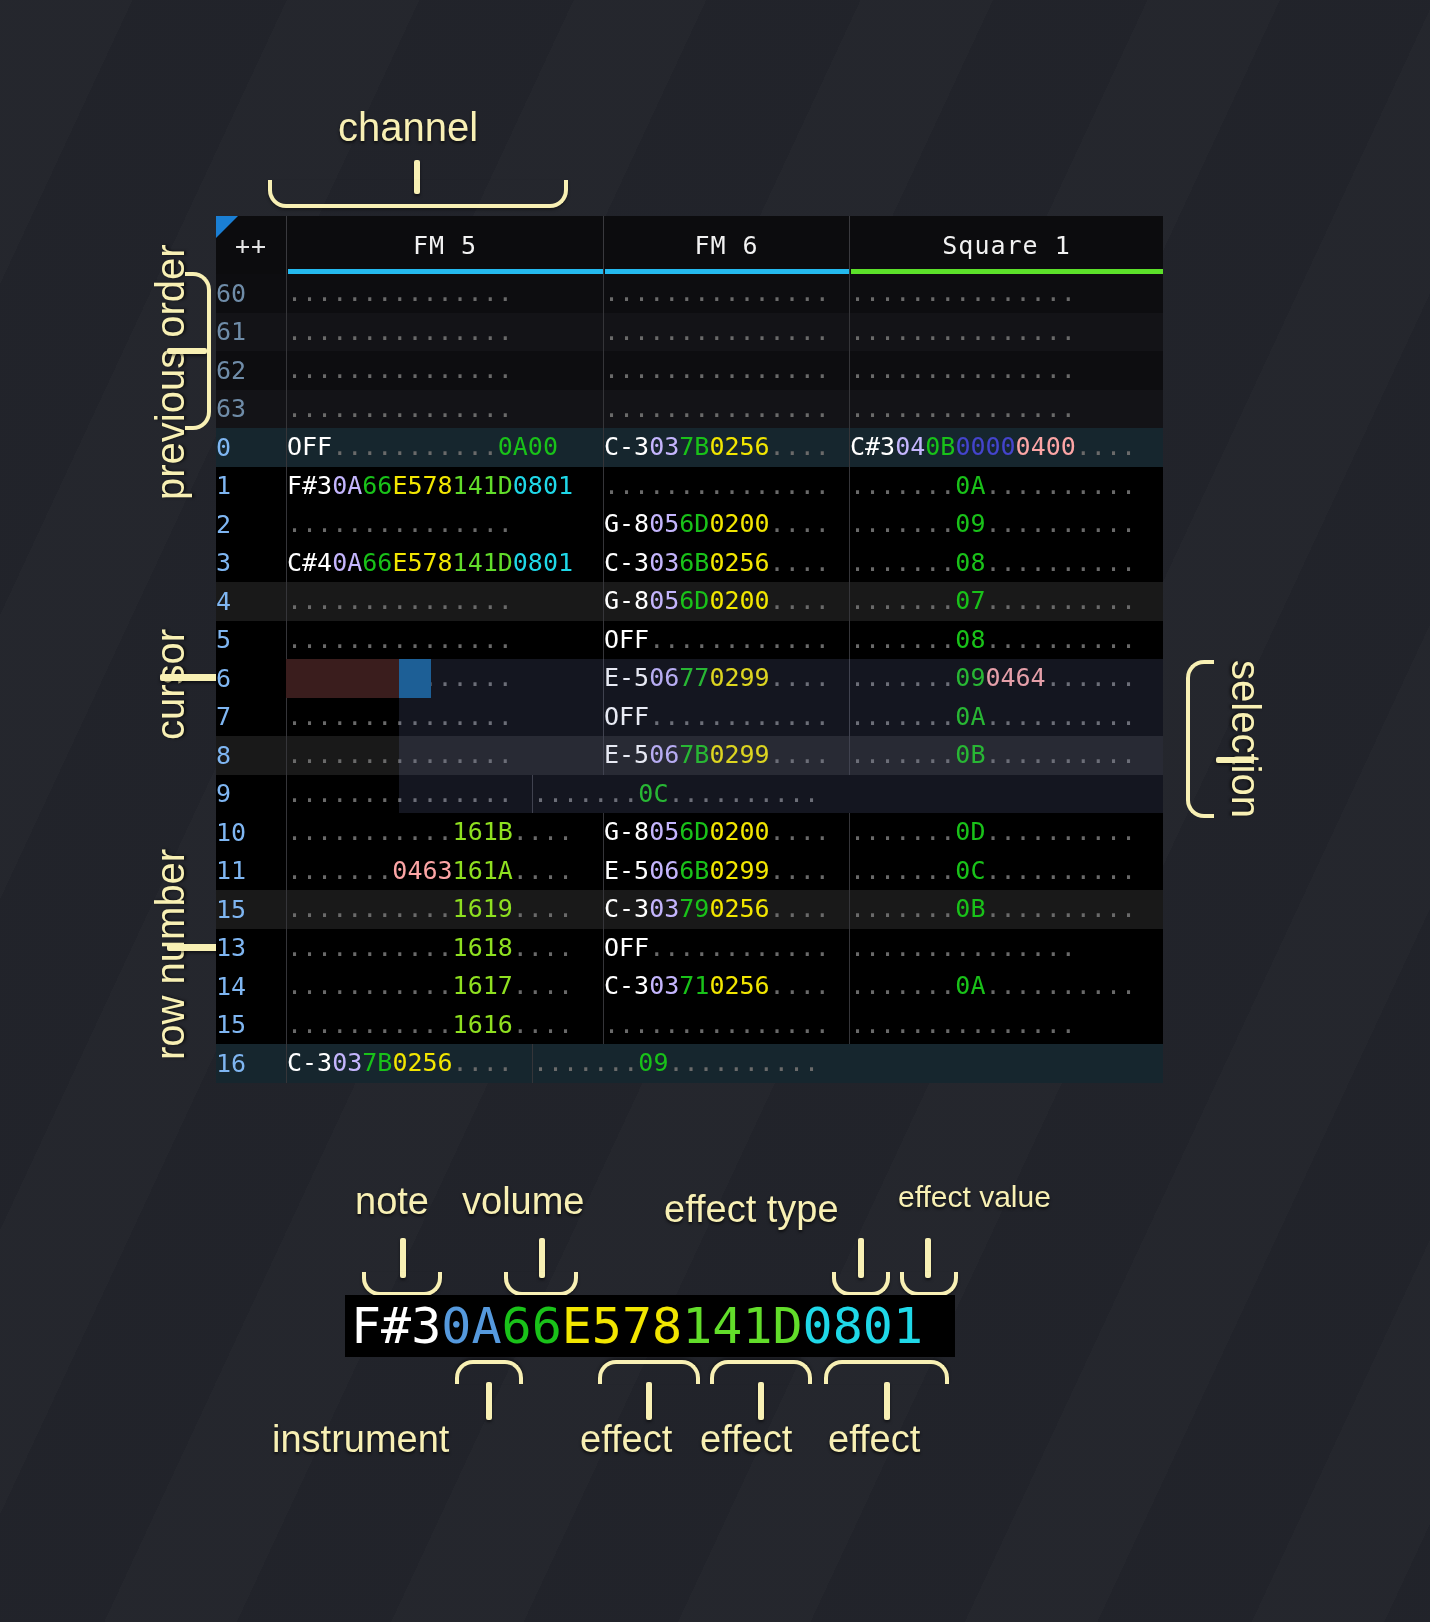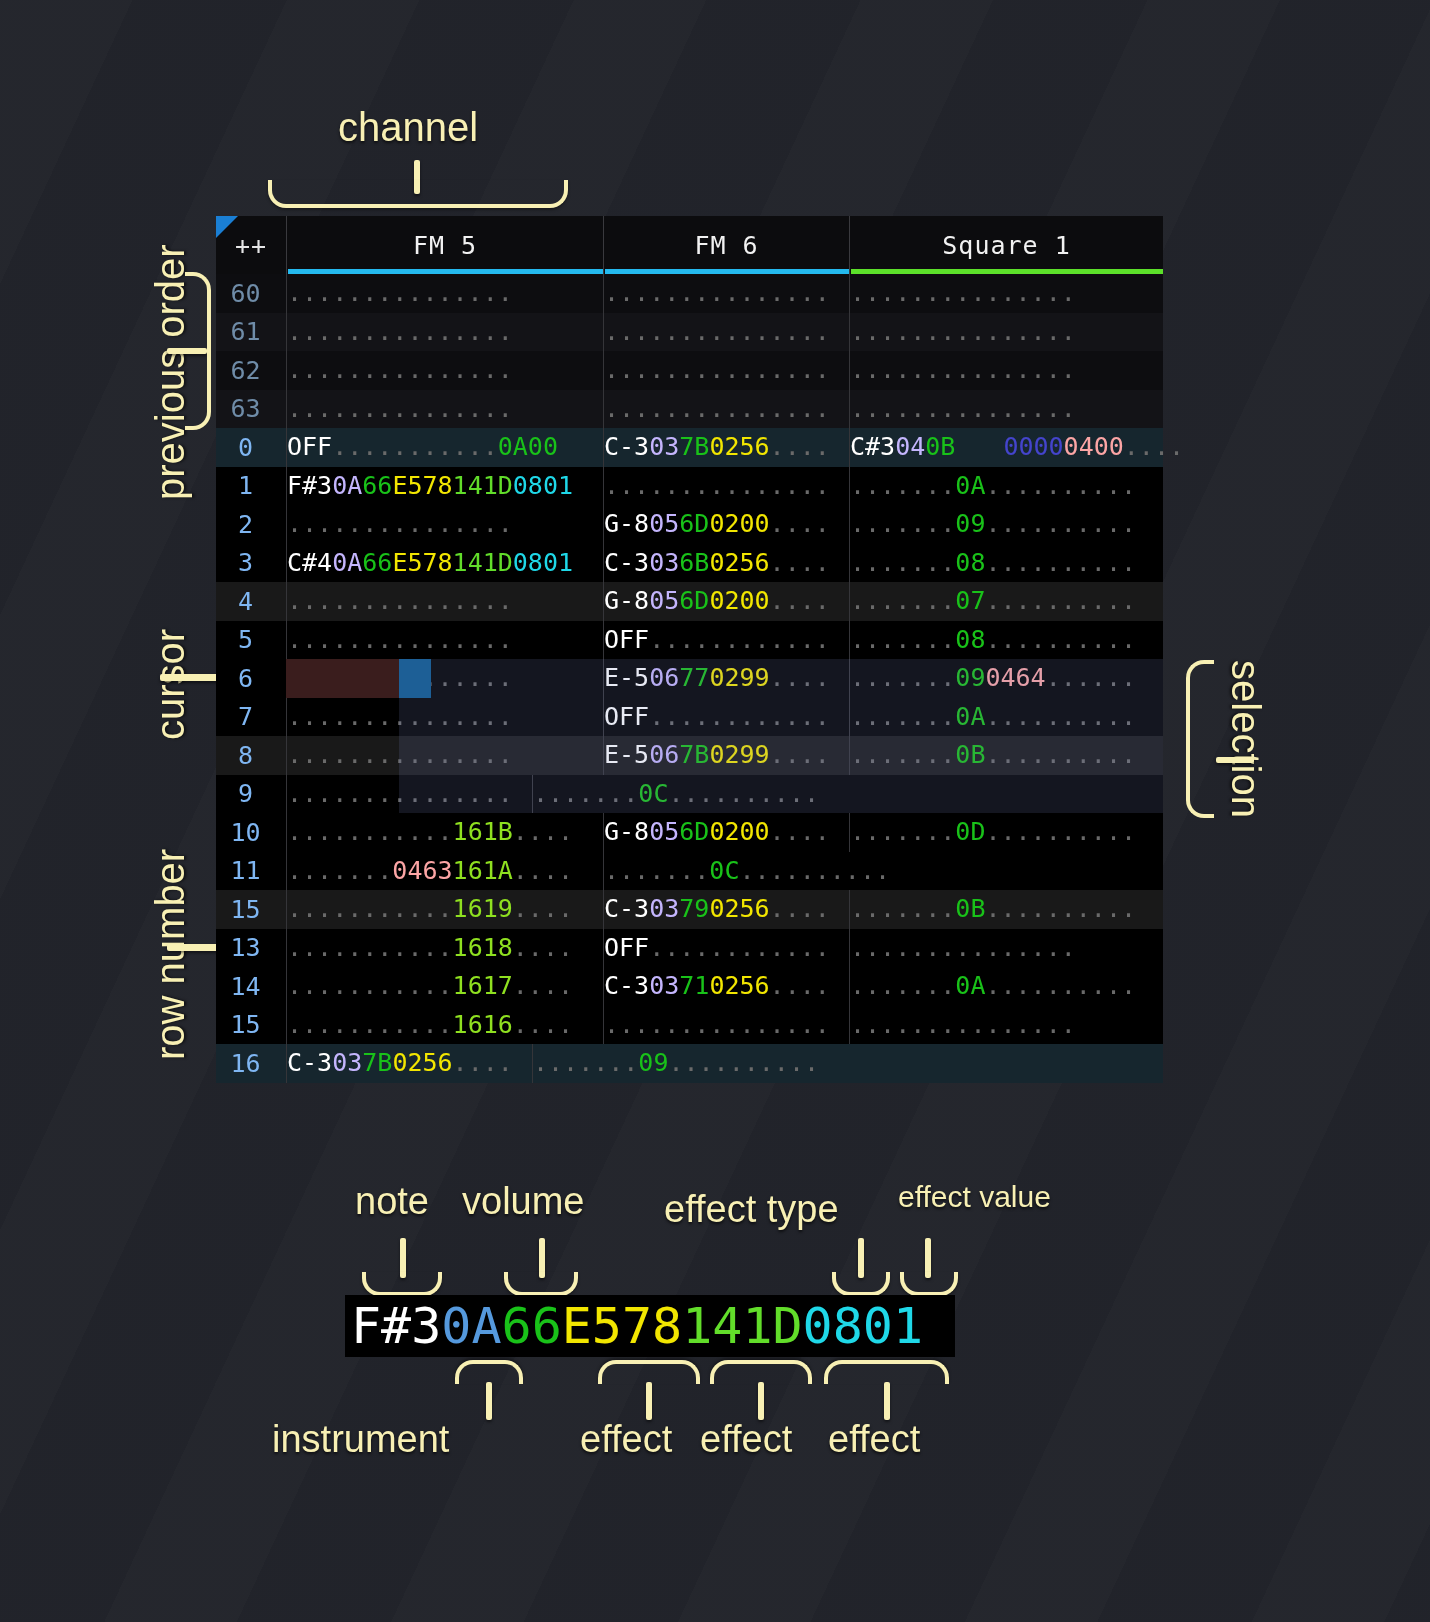--- a/index.html
+++ b/index.html
@@ -110,21 +110,21 @@
   }
   .rows{ position:relative; }
   .trow{
     display:flex;
     height:38.5px;
     align-items:center;
     position:relative;
   }
   .trow .rn{
     width:70px;min-width:70px;
-    text-align:center;
+    text-align:left;
     padding-right:11px;
     color:#6f8ca8;
     font-size:25px;
   }
   .trow.cur .rn{ color:#7fb6f2; }
   .cell{
     font-size:25px;
     line-height:38.5px;
     white-space:pre;
     border-left:1px solid #353539;
@@ -137,21 +137,21 @@
   .c2{ width:314px; }
 
   
   .k-dot   { color:#6a6a6a; }
   .k-note  { color:#ffffff; }
   .k-inst  { color:#c4b5fd; }
   .k-vol   { color:#19c219; }
   .k-fx1   { color:#f2e600; }
   .k-fx2   { color:#62dd2a; }
   .k-fx3   { color:#1fd8e8; }
-  .k-blue  { color:#4444cc;margin-left:48px; }
+  .k-blue  { color:#4444cc; }
   .k-yellow{ color:#fca5a5; }
   .k-grn   { color:#19c219; }
   .k-ltgrn { color:#8fe020; }
 
   
   .bg-hl      { background:#16262e; }
   .bg-beat    { background:#191919; }
   .bg-plain   { background:#000000; }
   .bg-prev    { background:#0d0d10; }
   .bg-prevb   { background:#131317; }
@@ -322,20 +322,21 @@
       </div>
       <div class="trow bg-plain cur">
         <div class="rn">10</div>
         <div class="cell c0"><span class="k-dot">...........</span><span class="k-ltgrn">161B</span><span class="k-dot">....</span></div>
         <div class="cell c1"><span class="k-note">G-8</span><span class="k-inst">05</span><span class="k-vol">6D</span><span class="k-fx1">0200</span><span class="k-dot">....</span></div>
         <div class="cell c2"><span class="k-dot">.......</span><span class="k-grn">0D</span><span class="k-dot">..........</span></div>
       </div>
       <div class="trow bg-plain cur">
         <div class="rn">11</div>
         <div class="cell c0"><span class="k-dot">.......</span><span class="k-yellow">0463</span><span class="k-ltgrn">161A</span><span class="k-dot">....</span></div>
+        <div class="cell c1"><span class="k-note">E-5</span><span class="k-inst">06</span><span class="k-vol">6B</span><span class="k-fx1">0299</span><span class="k-dot">....</span></div>
         <div class="cell c2"><span class="k-dot">.......</span><span class="k-grn">0C</span><span class="k-dot">..........</span></div>
       </div>
       <div class="trow bg-beat cur">
         <div class="rn">15</div>
         <div class="cell c0"><span class="k-dot">...........</span><span class="k-ltgrn">1619</span><span class="k-dot">....</span></div>
         <div class="cell c1"><span class="k-note">C-3</span><span class="k-inst">03</span><span class="k-vol">79</span><span class="k-fx1">0256</span><span class="k-dot">....</span></div>
         <div class="cell c2"><span class="k-dot">.......</span><span class="k-grn">0B</span><span class="k-dot">..........</span></div>
       </div>
       <div class="trow bg-plain cur">
         <div class="rn">13</div>

